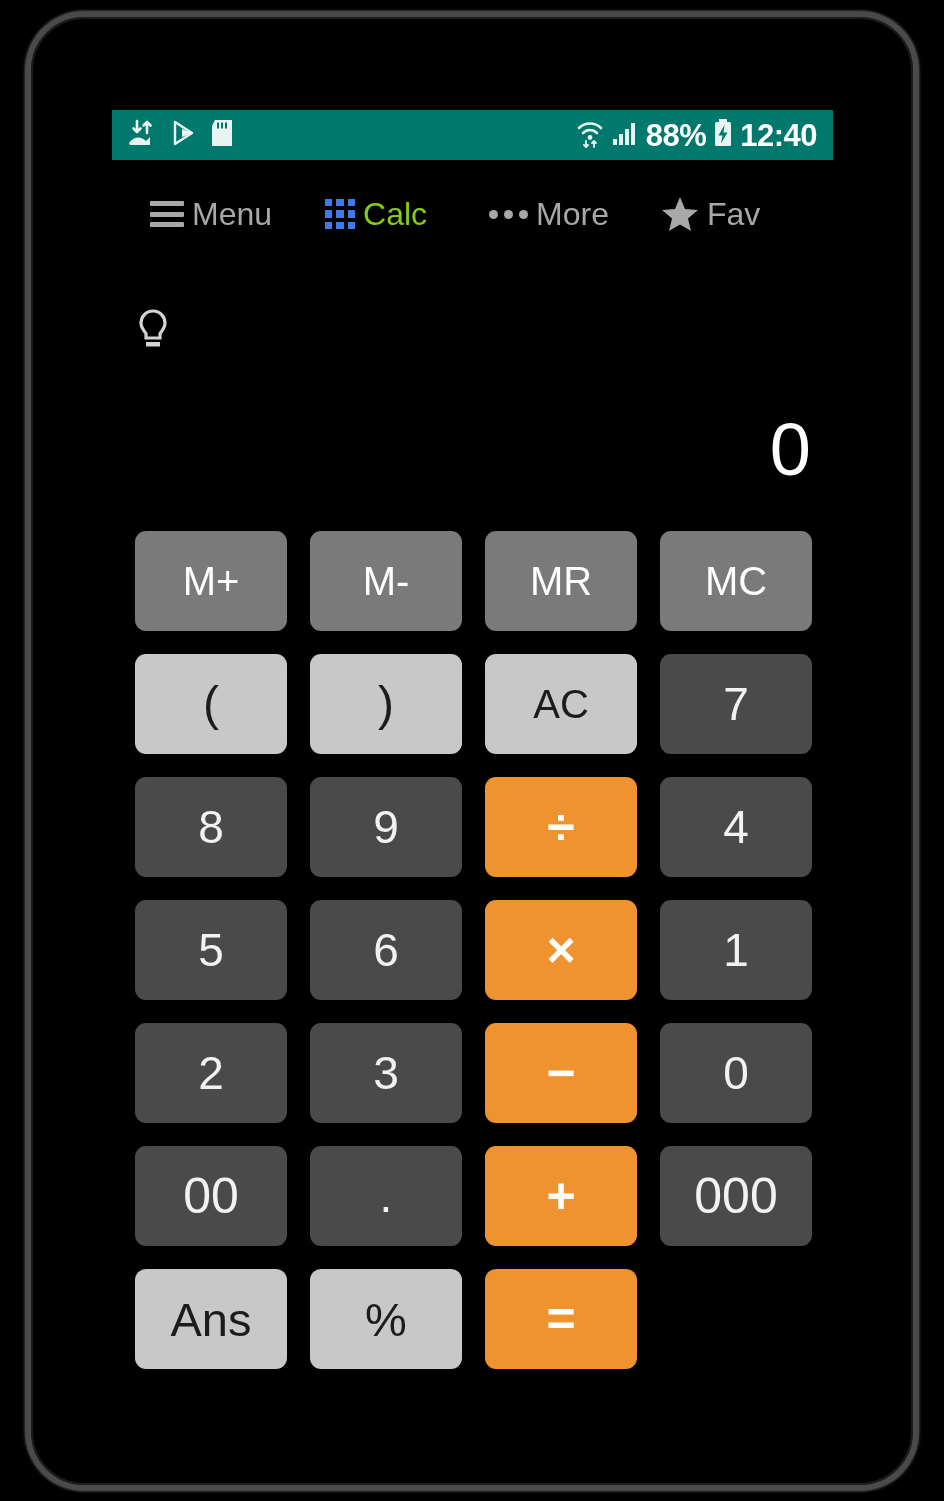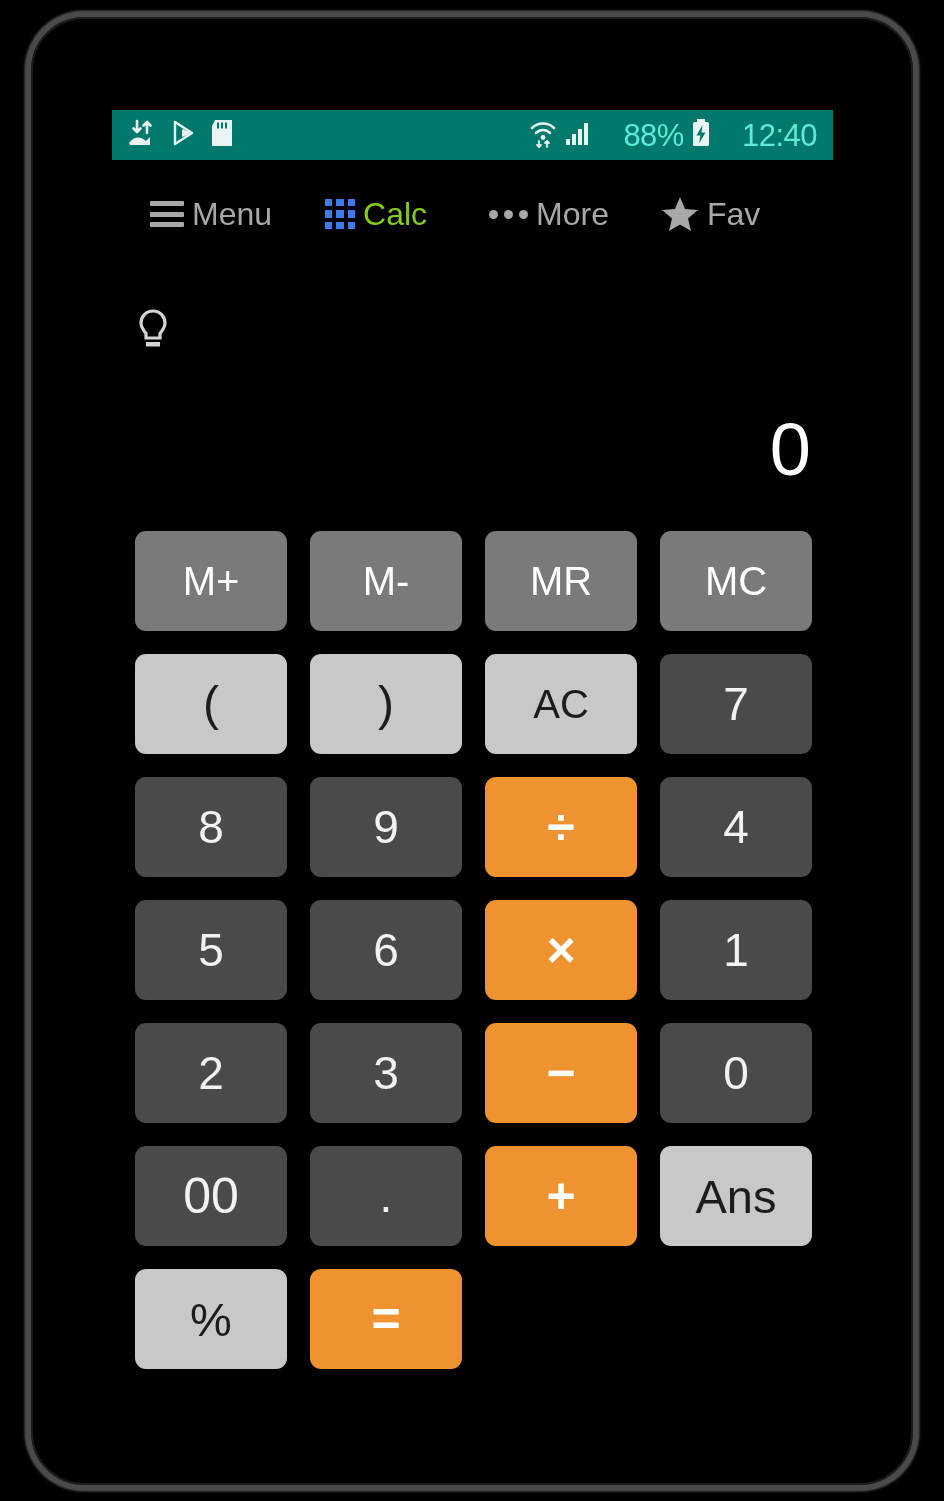--- a/index.html
+++ b/index.html
@@ -52,26 +52,25 @@
     box-sizing: border-box;
   }
   .status-left, .status-right {
     display: flex;
     align-items: center;
   }
   .status-left { gap: 12px; }
   .status-right { gap: 7px; }
   .sb-icon { display: block; }
   .sb-text {
-    color: #5eead4;
+    color: #ffffff;
     font-size: 31px;
-    font-weight: 400;
+    font-weight: 700;
     letter-spacing: -0.5px;
     line-height: 1;
-    margin-left: 24px;
   }
 
   
   #nav-bar {
     position: absolute;
     left: 112px;
     top: 178px;
     width: 721px;
     height: 72px;
     display: flex;
@@ -374,20 +373,23 @@
       </div>
       <div class="key k-dark small">
         <span class="key-label">00</span>
       </div>
       <div class="key k-dark k-dot">
         <span class="key-label">.</span>
       </div>
       <div class="key k-op sym">
         <span class="key-label">+</span>
       </div>
+      <div class="key k-dark small">
+        <span class="key-label">000</span>
+      </div>
       <div class="key k-light small">
         <span class="key-label">Ans</span>
       </div>
       <div class="key k-light small">
         <span class="key-label">%</span>
       </div>
       <div class="key k-op sym">
         <span class="key-label">=</span>
       </div>
     </div>

